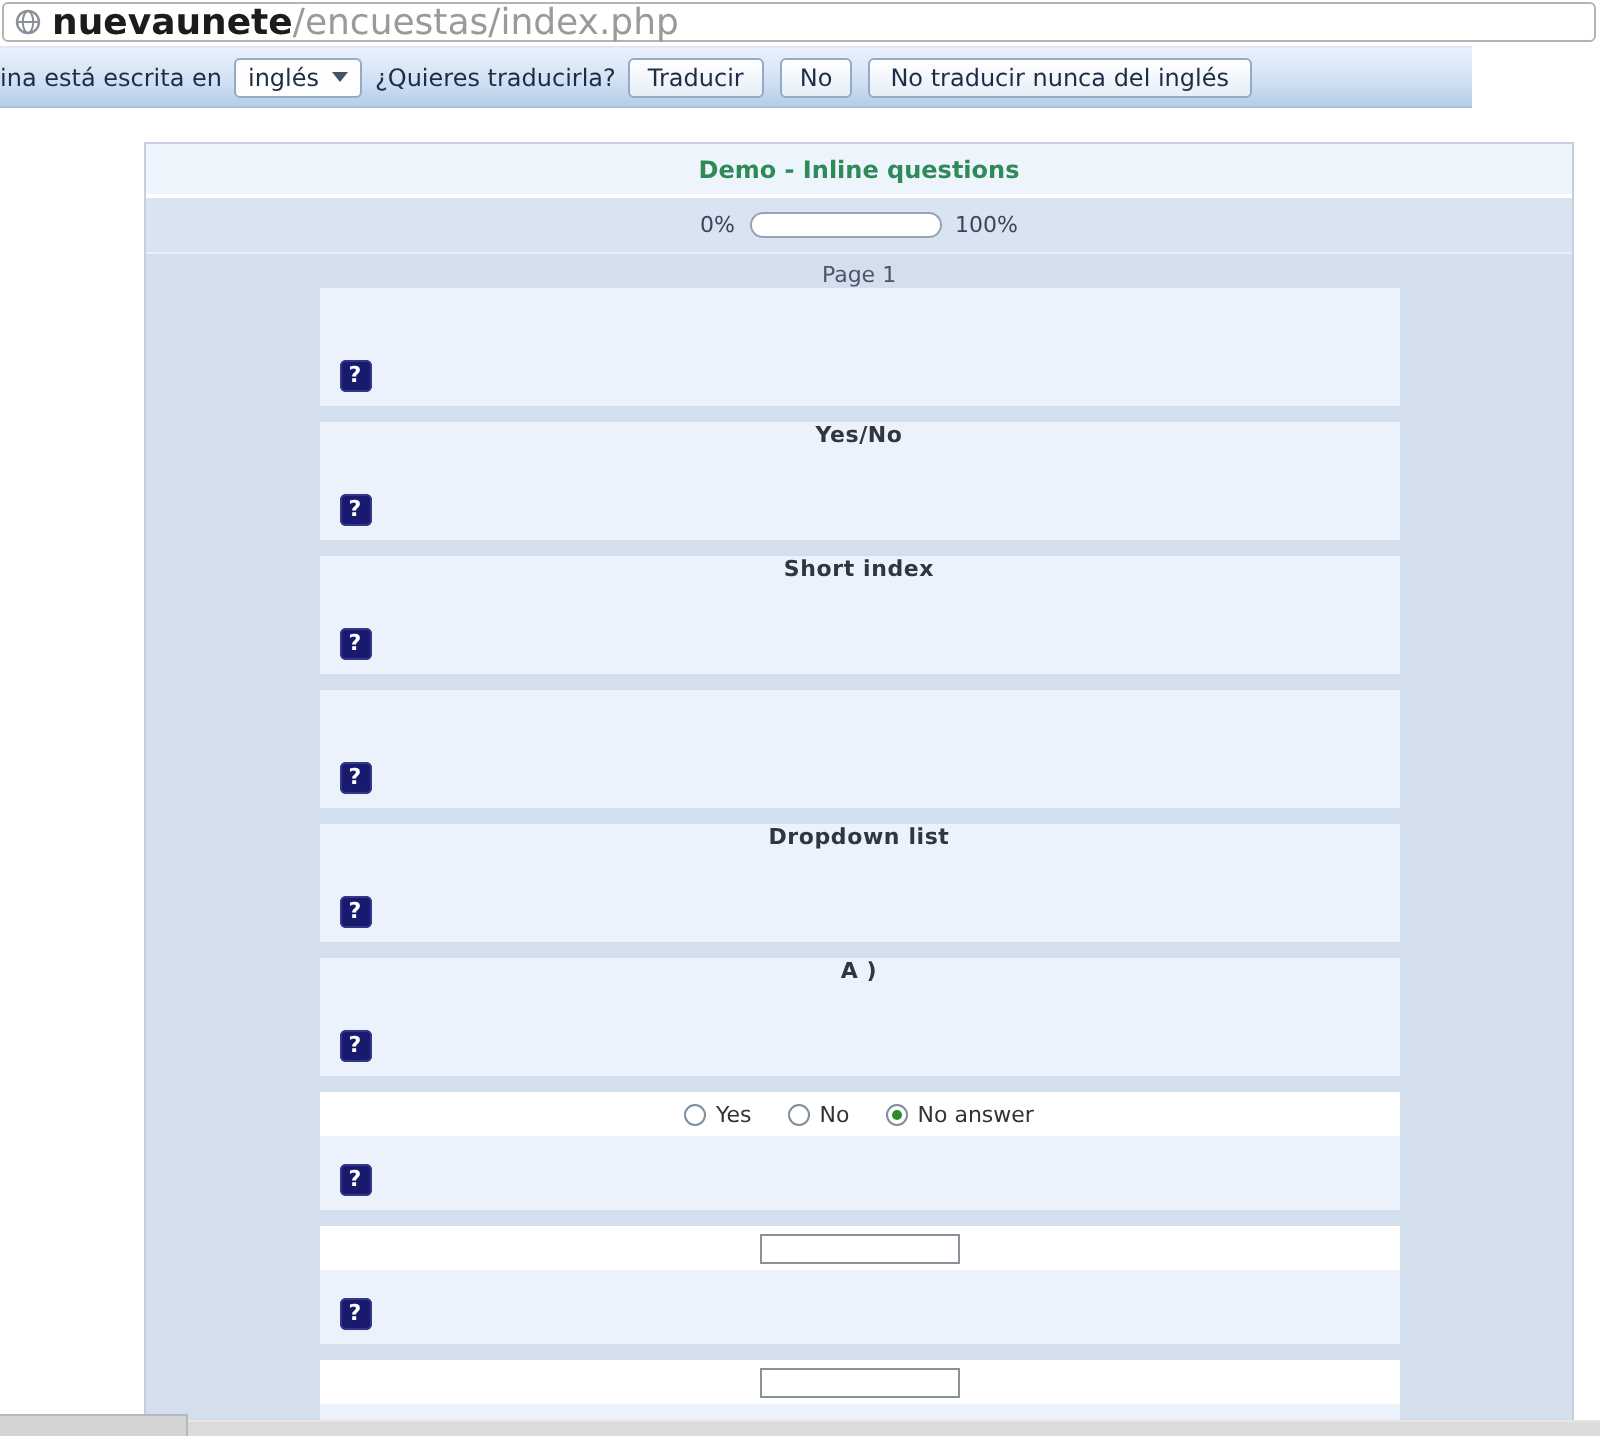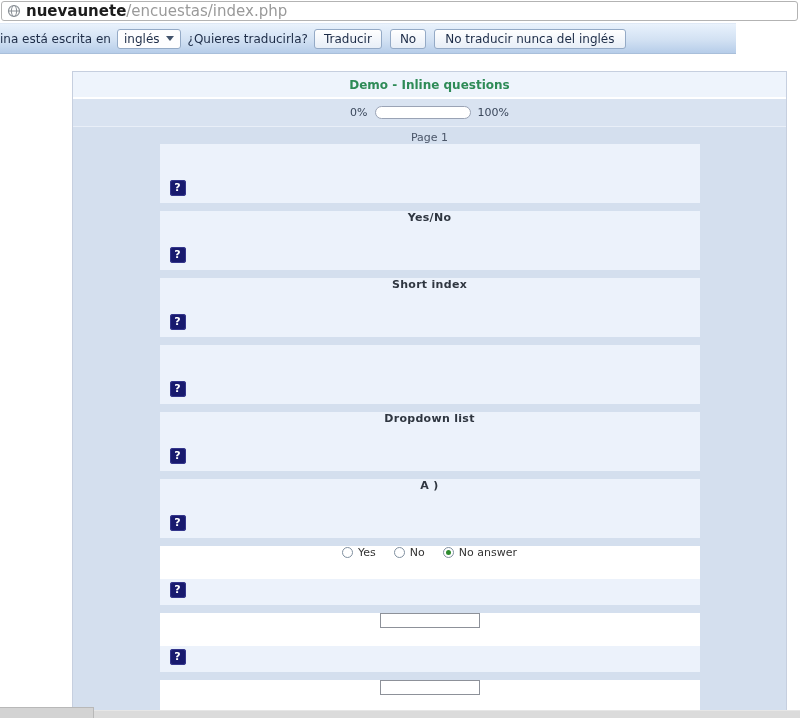--- a/index.html
+++ b/index.html
@@ -6,21 +6,21 @@
   html,body { background:#fff; }
   #canvas {
     position:relative; width:800px; height:718px; overflow:hidden;
     background:#fff; font-family:"DejaVu Sans","Liberation Sans",sans-serif;
   }
 
   
   .urlbar {
     position:absolute; top:1px; left:1px; right:2px; height:20px;
     background:#fff; border:1px solid #b3b3b3; border-radius:3px;
-    display:flex; align-items:center; padding:0 5px; font-size:15px;
+    display:flex; align-items:center; padding:0 5px; font-size:18px;
   }
   .globe { display:inline-flex; margin-right:5px; }
   .url-domain { color:#1c1c1c; font-weight:bold; }
   .url-path { color:#9a9a9a; }
 
   
   .gtbar {
     position:absolute; top:23px; left:0; width:736px; height:31px;
     background:linear-gradient(#e9f2fc 0%, #d2e1f3 55%, #b6cde9 100%);
     border-top:1px solid #dfe9f6; border-bottom:1px solid #a9bfda;
@@ -78,22 +78,22 @@
     text-align:center;
     font-size:11px; font-weight:bold; color:#2f3640; letter-spacing:0.3px;
   }
   .help {
     position:absolute; left:10px; bottom:7px; width:16px; height:16px;
     background:#181a6e; border-radius:3px; box-shadow:inset 0 0 0 1px #34368c;
     color:#fff; font-weight:bold; font-size:11px; line-height:16px;
     text-align:center; cursor:pointer;
   }
   .answer-top {
-    height:33px; background:#ffffff;
-    display:flex; align-items:flex-start; justify-content:center;
+    height:22px; background:#ffffff;
+    display:flex; align-items:center; justify-content:center;
   }
   .radio-opt {
     display:inline-flex; align-items:center; margin:0 9px;
     font-size:11px; color:#333; cursor:pointer;
   }
   .radio {
     width:11px; height:11px; border:1px solid #7f8f9f; border-radius:50%;
     background:#fff; margin-right:5px; position:relative; display:inline-block;
   }
   .radio.selected::after {

